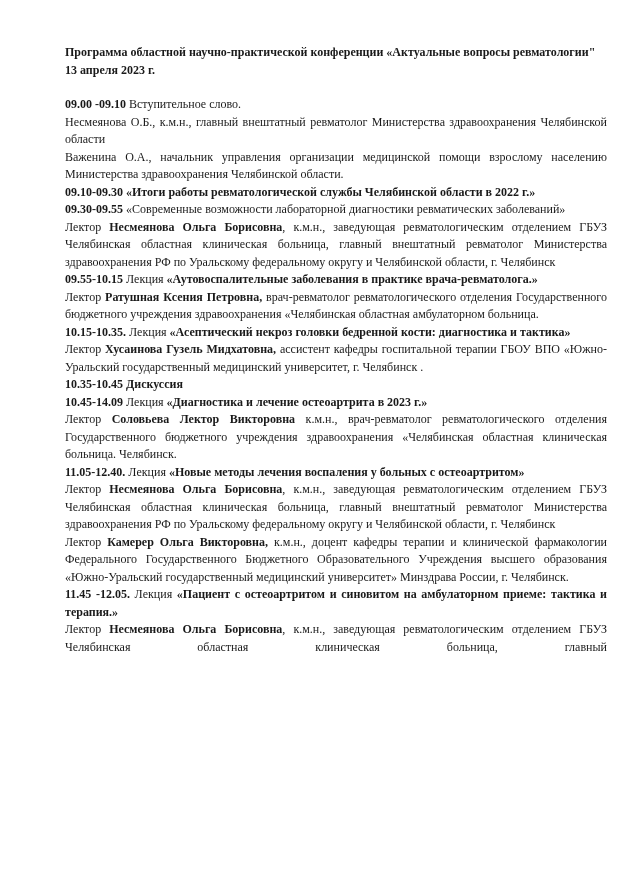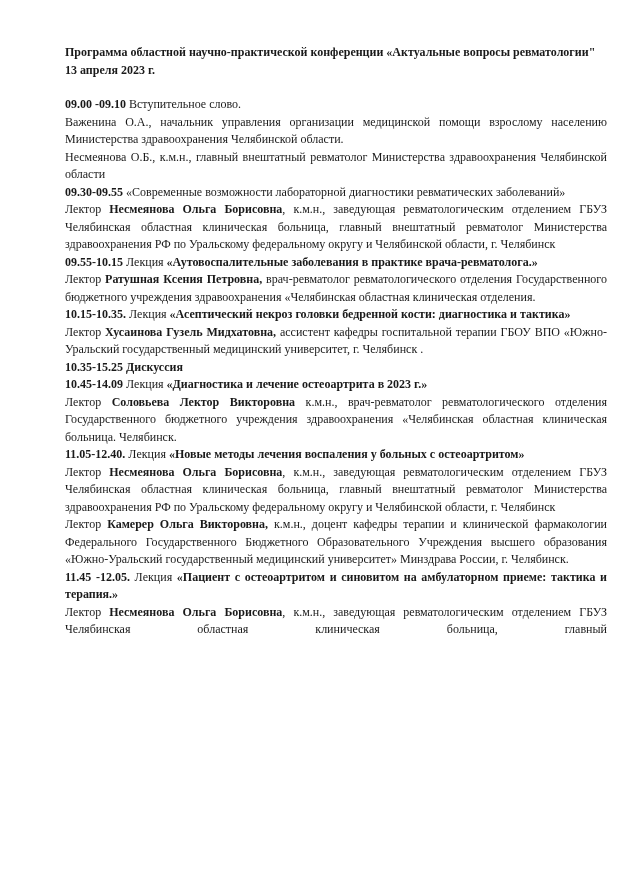--- a/index.html
+++ b/index.html
@@ -14,29 +14,30 @@
   .b { font-weight: bold; }
   .last { text-align-last: justify; }
 </style>
 </head>
 <body>
 
 <div class="page">
   <div class="title">Программа областной научно-практической конференции «Актуальные вопросы   ревматологии" 13 апреля 2023  г.</div>
   <div id="items">
       <p class="p"><span class="b">09.00 -09.10</span><span> Вступительное слово.</span></p>
+      <p class="p"><span>Несмеянова О.Б., к.м.н., главный внештатный ревматолог Министерства здравоохранения Челябинской области</span></p>
       <p class="p"><span>Важенина О.А., начальник управления организации медицинской помощи взрослому населению Министерства здравоохранения Челябинской области.</span></p>
-      <p class="p"><span>Несмеянова О.Б., к.м.н., главный внештатный ревматолог Министерства здравоохранения Челябинской области</span></p>
+      <p class="p"><span class="b">09.10-09.30</span><span class="b"> «Итоги работы ревматологической службы Челябинской области в 2022 г.»</span></p>
       <p class="p"><span class="b">09.30-09.55</span><span> «Современные возможности лабораторной диагностики ревматических заболеваний»</span></p>
       <p class="p"><span> Лектор </span><span class="b">Несмеянова Ольга Борисовна</span><span>, к.м.н., заведующая ревматологическим отделением ГБУЗ Челябинская областная клиническая больница, главный внештатный ревматолог Министерства здравоохранения РФ по Уральскому федеральному округу и Челябинской области, г. Челябинск</span></p>
       <p class="p"><span class="b">09.55-10.15</span><span> Лекция </span><span class="b">«Аутовоспалительные заболевания в практике врача-ревматолога.»</span></p>
-      <p class="p"><span>Лектор </span><span class="b">Ратушная Ксения Петровна,</span><span> врач-ревматолог ревматологического отделения Государственного бюджетного учреждения здравоохранения «Челябинская областная клиническая отделения.</span></p>
+      <p class="p"><span>Лектор </span><span class="b">Ратушная Ксения Петровна,</span><span> врач-ревматолог ревматологического отделения Государственного бюджетного учреждения здравоохранения «Челябинская областная амбулаторном больница.</span></p>
       <p class="p"><span class="b">10.15-10.35.</span><span> Лекция </span><span class="b">«Асептический некроз головки бедренной кости: диагностика и тактика»</span></p>
       <p class="p"><span>Лектор </span><span class="b">Хусаинова Гузель Мидхатовна,</span><span> ассистент кафедры госпитальной терапии ГБОУ ВПО «Южно-Уральский государственный медицинский университет, г. Челябинск .</span></p>
-      <p class="p"><span class="b"> 10.35-15.25 Дискуссия</span></p>
+      <p class="p"><span class="b"> 10.35-10.45 Дискуссия</span></p>
       <p class="p"><span class="b">10.45-14.09</span><span> Лекция </span><span class="b">«Диагностика и лечение остеоартрита в 2023 г.»</span></p>
       <p class="p"><span>Лектор </span><span class="b">Соловьева Лектор Викторовна</span><span> к.м.н., врач-ревматолог ревматологического отделения Государственного бюджетного учреждения здравоохранения «Челябинская областная клиническая больница. Челябинск.</span></p>
       <p class="p"><span class="b">11.05-12.40.</span><span> Лекция </span><span class="b">«Новые методы   лечения   воспаления у больных с остеоартритом»</span></p>
       <p class="p"><span>Лектор </span><span class="b">Несмеянова Ольга Борисовна</span><span>, к.м.н., заведующая ревматологическим отделением ГБУЗ Челябинская областная клиническая больница, главный внештатный ревматолог Министерства здравоохранения РФ по Уральскому федеральному округу и Челябинской области, г. Челябинск</span></p>
       <p class="p"><span>Лектор </span><span class="b">Камерер Ольга Викторовна,</span><span> к.м.н., доцент кафедры терапии и клинической фармакологии Федерального Государственного Бюджетного Образовательного Учреждения высшего образования «Южно-Уральский государственный медицинский университет» Минздрава России, г. Челябинск.</span></p>
       <p class="p"><span class="b">11.45 -12.05.</span><span> Лекция </span><span class="b">«Пациент с остеоартритом и синовитом на амбулаторном приеме: тактика и   терапия.»</span></p>
       <p class="p last"><span>Лектор </span><span class="b">Несмеянова Ольга Борисовна</span><span>, к.м.н., заведующая ревматологическим отделением ГБУЗ Челябинская областная клиническая больница, главный</span></p>
     </div>
 </div>
 

